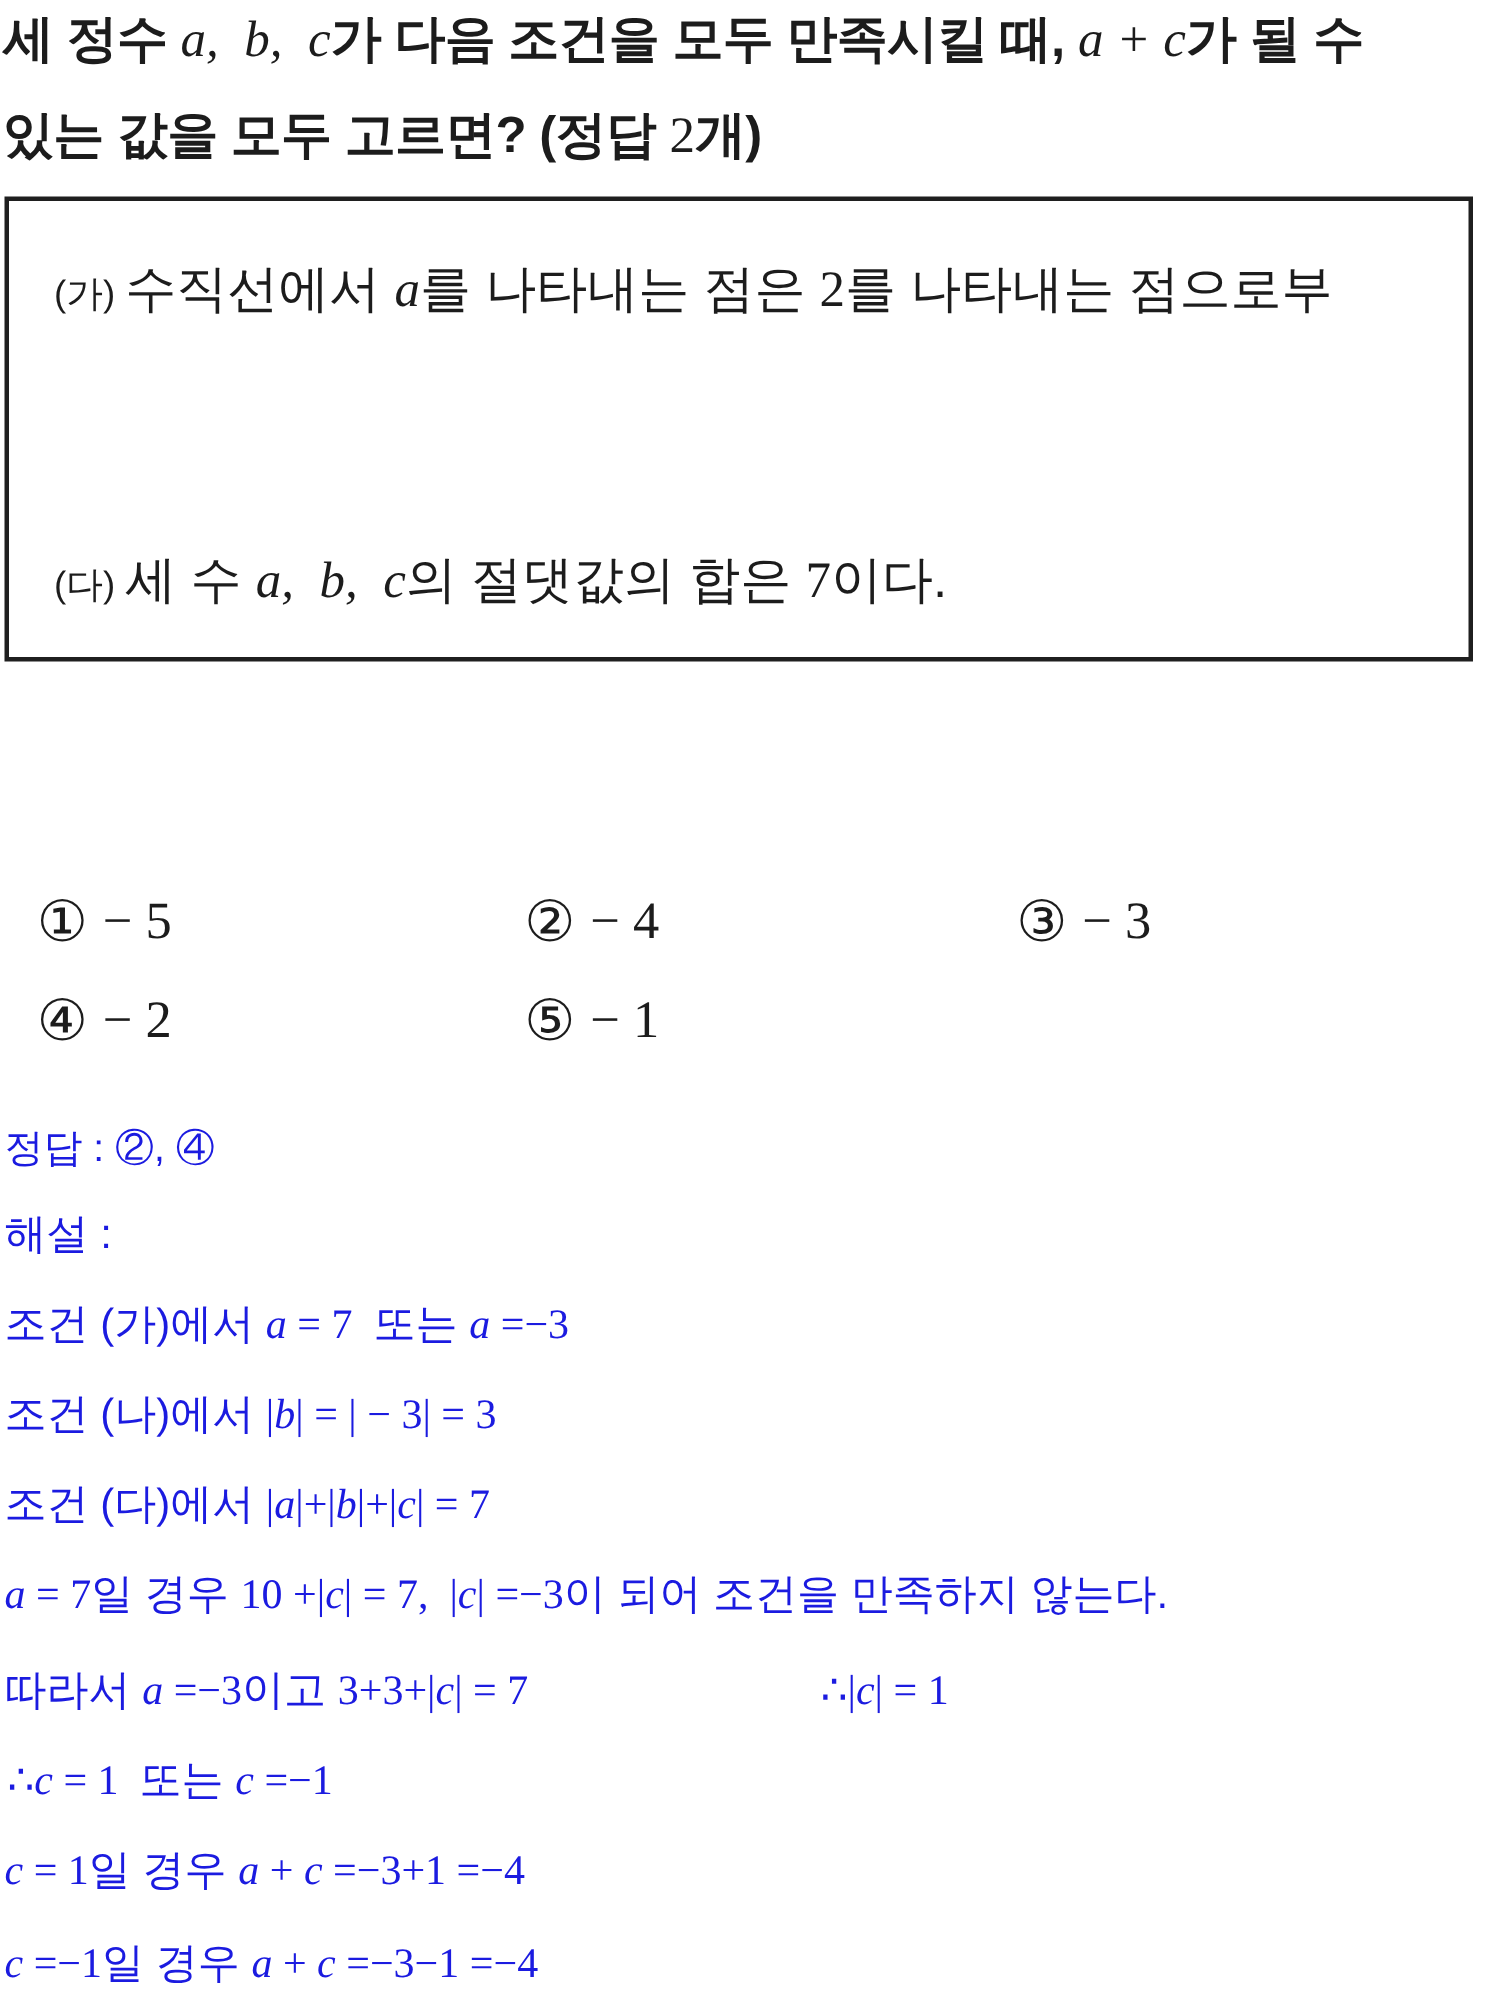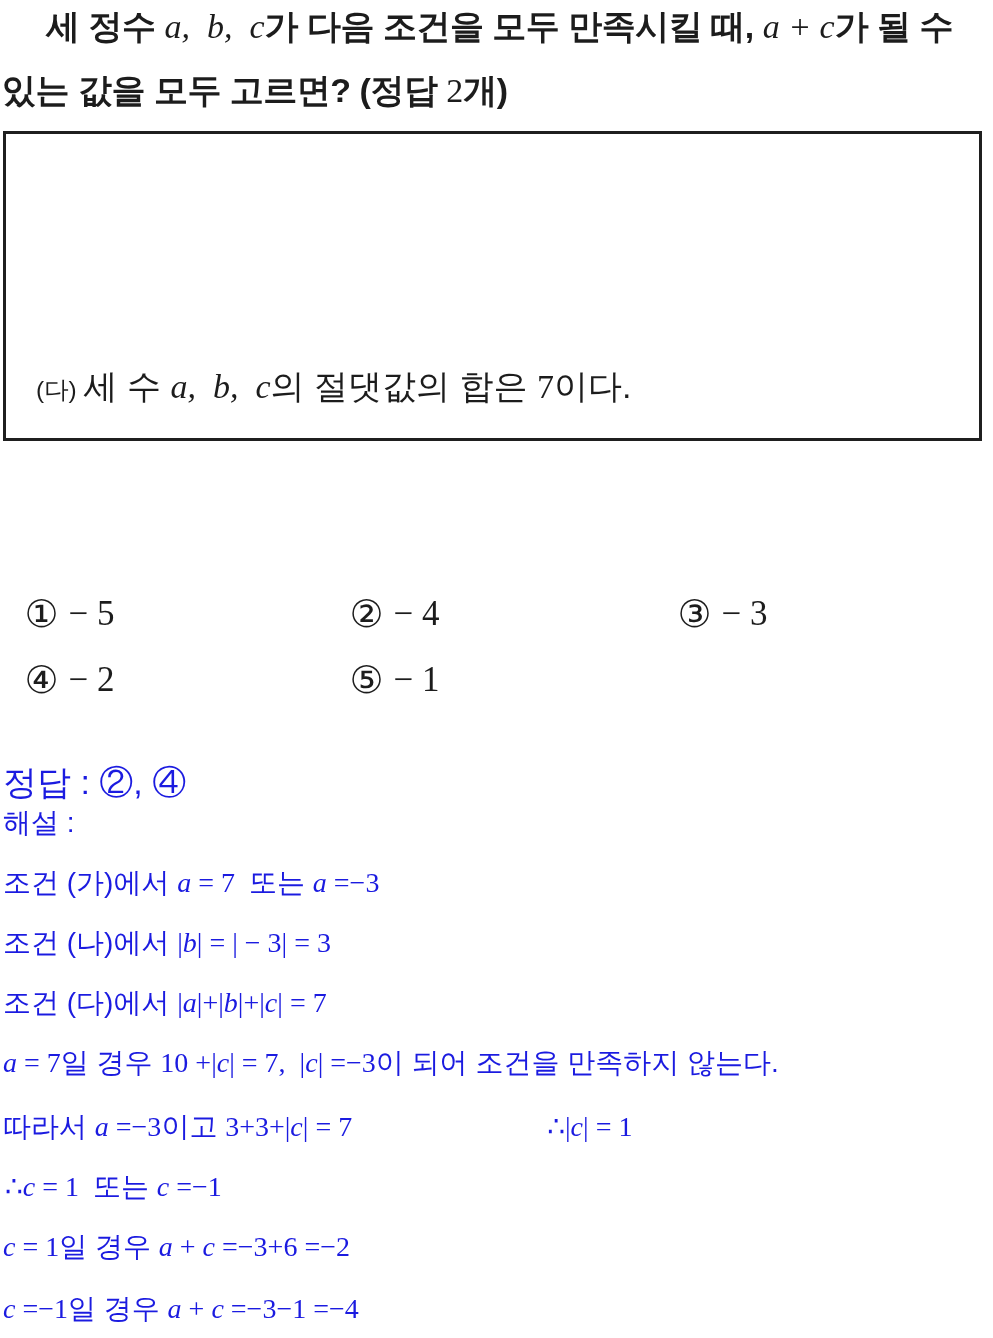--- a/index.html
+++ b/index.html
@@ -50,29 +50,30 @@
   }
   .choice-num{
     font-family:"Liberation Sans", sans-serif;
     font-size:38px;
     vertical-align:-2px;
   }
   .choice-val{
     font-family:"Liberation Serif", serif;
     margin-left:10px;
   }
-  .answer-line{font-size:34px;margin-top:12px;}
+  .answer-line{font-size:26px;}
 </style>
 </head>
 <body>
 
-<div class="line title-line" style="left:2px;top:6px;margin-left:44px;"><span class="seg seg-kr">세 정수 </span><span class="seg seg-it">a,  b,  c</span><span class="seg seg-kr">가 다음 조건을 모두 만족시킬 때, </span><span class="seg seg-it">a + c</span><span class="seg seg-kr">가 될 수</span></div>
+<div class="line title-line" style="left:2px;top:6px;"><span class="seg seg-kr">세 정수 </span><span class="seg seg-it">a,  b,  c</span><span class="seg seg-kr">가 다음 조건을 모두 만족시킬 때, </span><span class="seg seg-it">a + c</span><span class="seg seg-kr">가 될 수</span></div>
 <div class="line title-line" style="left:2px;top:70px;"><span class="seg seg-kr">있는 값을 모두 고르면? (정답 </span><span class="seg seg-rm">2</span><span class="seg seg-kr">개)</span></div>
 
 <div class="conditions-box">
+  <div class="cond-line" style="top:36px;"><span class="seg seg-lbl">(가) </span><span class="seg seg-kr">수직선에서 </span><span class="seg seg-it">a</span><span class="seg seg-kr">를 나타내는 점은 </span><span class="seg seg-rm">2</span><span class="seg seg-kr">를 나타내는 점으로부</span></div>
   <div class="cond-line" style="top:230px;"><span class="seg seg-lbl">(다) </span><span class="seg seg-kr">세 수 </span><span class="seg seg-it">a,  b,  c</span><span class="seg seg-kr">의 절댓값의 합은 </span><span class="seg seg-rm">7</span><span class="seg seg-kr">이다.</span></div>
 </div>
 
 <div class="choice" style="left:5px;top:552px;">
   <span class="choice-num">①</span><span class="choice-val">− 5</span>
 </div>
 <div class="choice" style="left:330px;top:552px;">
   <span class="choice-num">②</span><span class="choice-val">− 4</span>
 </div>
 <div class="choice" style="left:658px;top:552px;">
@@ -87,14 +88,14 @@
 
 <div class="line blue answer-line" style="left:3px;top:750px;"><span class="seg seg-kr">정답 : ②, ④</span></div>
 <div class="line blue" style="left:3px;top:806px;"><span class="seg seg-kr">해설 : </span></div>
 
 <div class="line blue" style="left:3px;top:866px;"><span class="seg seg-kr">조건 (가)에서 </span><span class="seg seg-it">a</span><span class="seg seg-rm"> = 7  </span><span class="seg seg-kr">또는 </span><span class="seg seg-it">a</span><span class="seg seg-rm"> =−3</span></div>
 <div class="line blue" style="left:3px;top:926px;"><span class="seg seg-kr">조건 (나)에서 </span><span class="seg seg-rm">|</span><span class="seg seg-it">b</span><span class="seg seg-rm">| = | − 3| = 3</span></div>
 <div class="line blue" style="left:3px;top:986px;"><span class="seg seg-kr">조건 (다)에서 </span><span class="seg seg-rm">|</span><span class="seg seg-it">a</span><span class="seg seg-rm">|+|</span><span class="seg seg-it">b</span><span class="seg seg-rm">|+|</span><span class="seg seg-it">c</span><span class="seg seg-rm">| = 7</span></div>
 <div class="line blue" style="left:3px;top:1046px;"><span class="seg seg-it">a</span><span class="seg seg-rm"> = 7</span><span class="seg seg-kr">일 경우 </span><span class="seg seg-rm">10 +|</span><span class="seg seg-it">c</span><span class="seg seg-rm">| = 7,  |</span><span class="seg seg-it">c</span><span class="seg seg-rm">| =−3</span><span class="seg seg-kr">이 되어 조건을 만족하지 않는다.</span></div>
 <div class="line blue" style="left:3px;top:1110px;"><span class="seg seg-kr">따라서 </span><span class="seg seg-it">a</span><span class="seg seg-rm"> =−3</span><span class="seg seg-kr">이고 </span><span class="seg seg-rm">3+3+|</span><span class="seg seg-it">c</span><span class="seg seg-rm">| = 7</span><span class="seg seg-gap"></span><span class="seg seg-rm">∴|</span><span class="seg seg-it">c</span><span class="seg seg-rm">| = 1</span></div>
 <div class="line blue" style="left:5px;top:1170px;"><span class="seg seg-rm">∴</span><span class="seg seg-it">c</span><span class="seg seg-rm"> = 1  </span><span class="seg seg-kr">또는 </span><span class="seg seg-it">c</span><span class="seg seg-rm"> =−1</span></div>
-<div class="line blue" style="left:3px;top:1230px;"><span class="seg seg-it">c</span><span class="seg seg-rm"> = 1</span><span class="seg seg-kr">일 경우 </span><span class="seg seg-it">a</span><span class="seg seg-rm"> + </span><span class="seg seg-it">c</span><span class="seg seg-rm"> =−3+6 =−2</span></div>
+<div class="line blue" style="left:3px;top:1230px;"><span class="seg seg-it">c</span><span class="seg seg-rm"> = 1</span><span class="seg seg-kr">일 경우 </span><span class="seg seg-it">a</span><span class="seg seg-rm"> + </span><span class="seg seg-it">c</span><span class="seg seg-rm"> =−3+1 =−4</span></div>
 <div class="line blue" style="left:3px;top:1292px;"><span class="seg seg-it">c</span><span class="seg seg-rm"> =−1</span><span class="seg seg-kr">일 경우 </span><span class="seg seg-it">a</span><span class="seg seg-rm"> + </span><span class="seg seg-it">c</span><span class="seg seg-rm"> =−3−1 =−4</span></div>
 
 </body></html>

